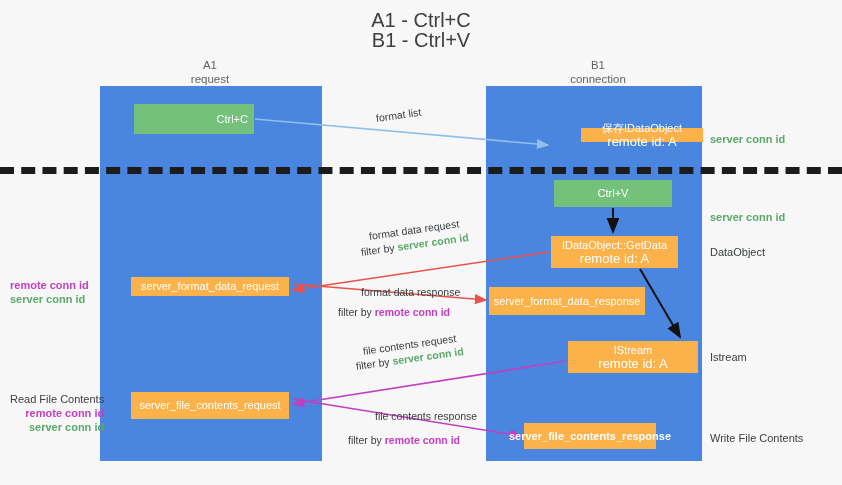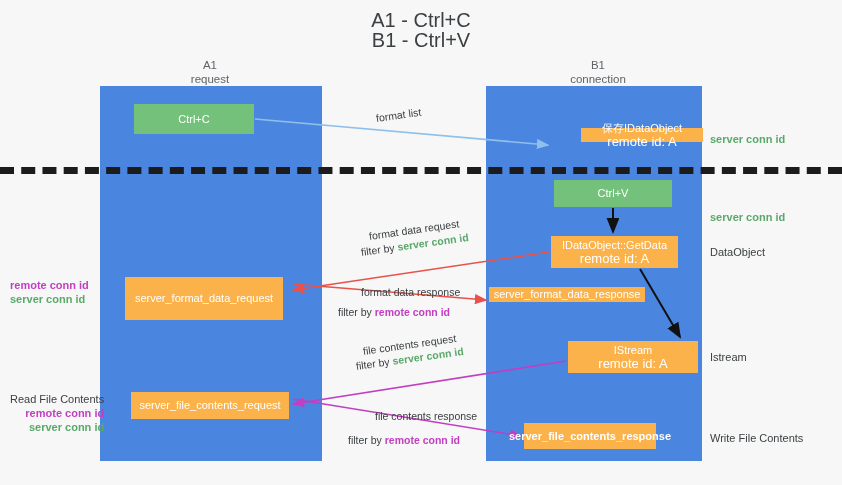--- a/index.html
+++ b/index.html
@@ -42,27 +42,27 @@
   .node{
     box-sizing:border-box;
     display:flex;flex-direction:column;align-items:center;justify-content:center;
     color:#ffffff;font-size:11px;line-height:13px;text-align:center;
     padding:3px 6px;
   }
   .green{background:#74c17c;}
   .orange{background:#fbb24a;}
   .node .l2{font-size:13px;}
 
-  #n-ctrlc{left:134px;top:104px;width:120px;height:30px;}
+  #n-ctrlc{left:134px;top:104px;width:120px;height:30px;align-items:flex-end;}
   #n-idataobject{left:581px;top:128px;width:122px;height:14px;}
   #n-ctrlv{left:554px;top:180px;width:118px;height:27px;}
   #n-getdata{left:551px;top:236px;width:127px;height:32px;}
   #n-istream{left:568px;top:341px;width:130px;height:32px;}
-  #n-fmt-req{left:125px;top:277px;width:158px;height:43px;}
-  #n-fmt-res{left:489px;top:287px;width:156px;height:15px;}
+  #n-fmt-req{left:131px;top:277px;width:158px;height:19px;}
+  #n-fmt-res{left:489px;top:287px;width:156px;height:28px;}
   #n-file-req{left:131px;top:392px;width:158px;height:27px;}
   #n-file-res{left:524px;top:423px;width:132px;height:26px;font-weight:bold;}
 
   
   .side-note{font-size:11px;line-height:14px;white-space:nowrap;}
   .green-t{color:#5aa86a;font-weight:bold;}
   .magenta-t{color:#c13fc1;font-weight:bold;}
   .dark-t{color:#3c4043;}
 
   #s-conn1{left:710px;top:132px;}

